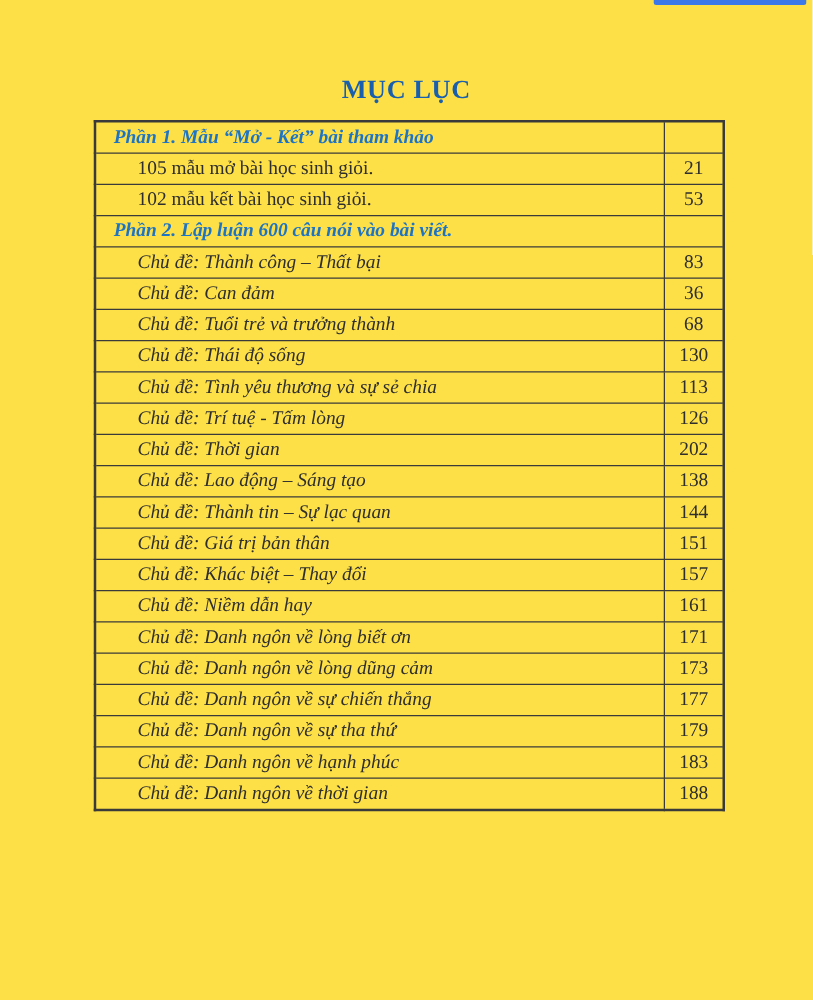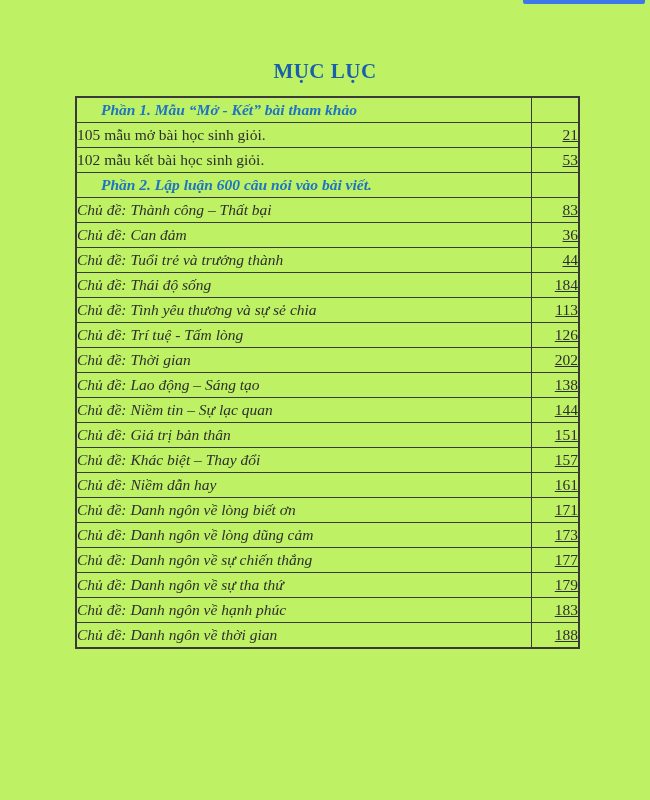--- a/index.html
+++ b/index.html
@@ -4,21 +4,21 @@
 <style>
   html, body {
     margin: 0;
     padding: 0;
     background: #ffffff;
   }
   .page {
     position: relative;
     width: 650px;
     height: 800px;
-    background: #bef264;
+    background: #fde047;
     overflow: hidden;
     font-family: "Liberation Serif", serif;
   }
   .top-bar {
     position: absolute;
     top: 0;
     left: 523px;
     width: 122px;
     height: 4px;
     background: #3c78e8;
@@ -52,36 +52,36 @@
   }
   td {
     height: 24px;
     padding: 0;
     font-size: 15.5px;
     color: #2e2e2e;
     white-space: nowrap;
     overflow: hidden;
   }
   .label-cell {
+    padding-left: 33px;
   }
   tr.section .label-cell {
-    padding-left: 24px;
+    padding-left: 14px;
     font-weight: bold;
     font-style: italic;
     color: #1d73c4;
   }
   tr.item.italic .label-cell {
     font-style: italic;
     margin-left: 12px;
   }
   .page-cell {
     width: 46px;
-    text-align: right;
+    text-align: center;
     font-style: normal;
-    text-decoration: underline;
   }
 </style>
 </head>
 <body>
 
 <div class="page">
 
   <div class="top-bar"></div>
 
   <h1 class="page-title">MỤC LỤC</h1>
@@ -107,44 +107,44 @@
         <tr class="item italic">
           <td class="label-cell">Chủ đề: Thành công – Thất bại</td>
           <td class="page-cell">83</td>
         </tr>
         <tr class="item italic">
           <td class="label-cell">Chủ đề: Can đảm</td>
           <td class="page-cell">36</td>
         </tr>
         <tr class="item italic">
           <td class="label-cell">Chủ đề: Tuổi trẻ và trưởng thành</td>
-          <td class="page-cell">44</td>
+          <td class="page-cell">68</td>
         </tr>
         <tr class="item italic">
           <td class="label-cell">Chủ đề: Thái độ sống</td>
-          <td class="page-cell">184</td>
+          <td class="page-cell">130</td>
         </tr>
         <tr class="item italic">
           <td class="label-cell">Chủ đề: Tình yêu thương và sự sẻ chia</td>
           <td class="page-cell">113</td>
         </tr>
         <tr class="item italic">
           <td class="label-cell">Chủ đề: Trí tuệ - Tấm lòng</td>
           <td class="page-cell">126</td>
         </tr>
         <tr class="item italic">
           <td class="label-cell">Chủ đề: Thời gian</td>
           <td class="page-cell">202</td>
         </tr>
         <tr class="item italic">
           <td class="label-cell">Chủ đề: Lao động – Sáng tạo</td>
           <td class="page-cell">138</td>
         </tr>
         <tr class="item italic">
-          <td class="label-cell">Chủ đề: Niềm tin – Sự lạc quan</td>
+          <td class="label-cell">Chủ đề: Thành tin – Sự lạc quan</td>
           <td class="page-cell">144</td>
         </tr>
         <tr class="item italic">
           <td class="label-cell">Chủ đề: Giá trị bản thân</td>
           <td class="page-cell">151</td>
         </tr>
         <tr class="item italic">
           <td class="label-cell">Chủ đề: Khác biệt – Thay đổi</td>
           <td class="page-cell">157</td>
         </tr>

